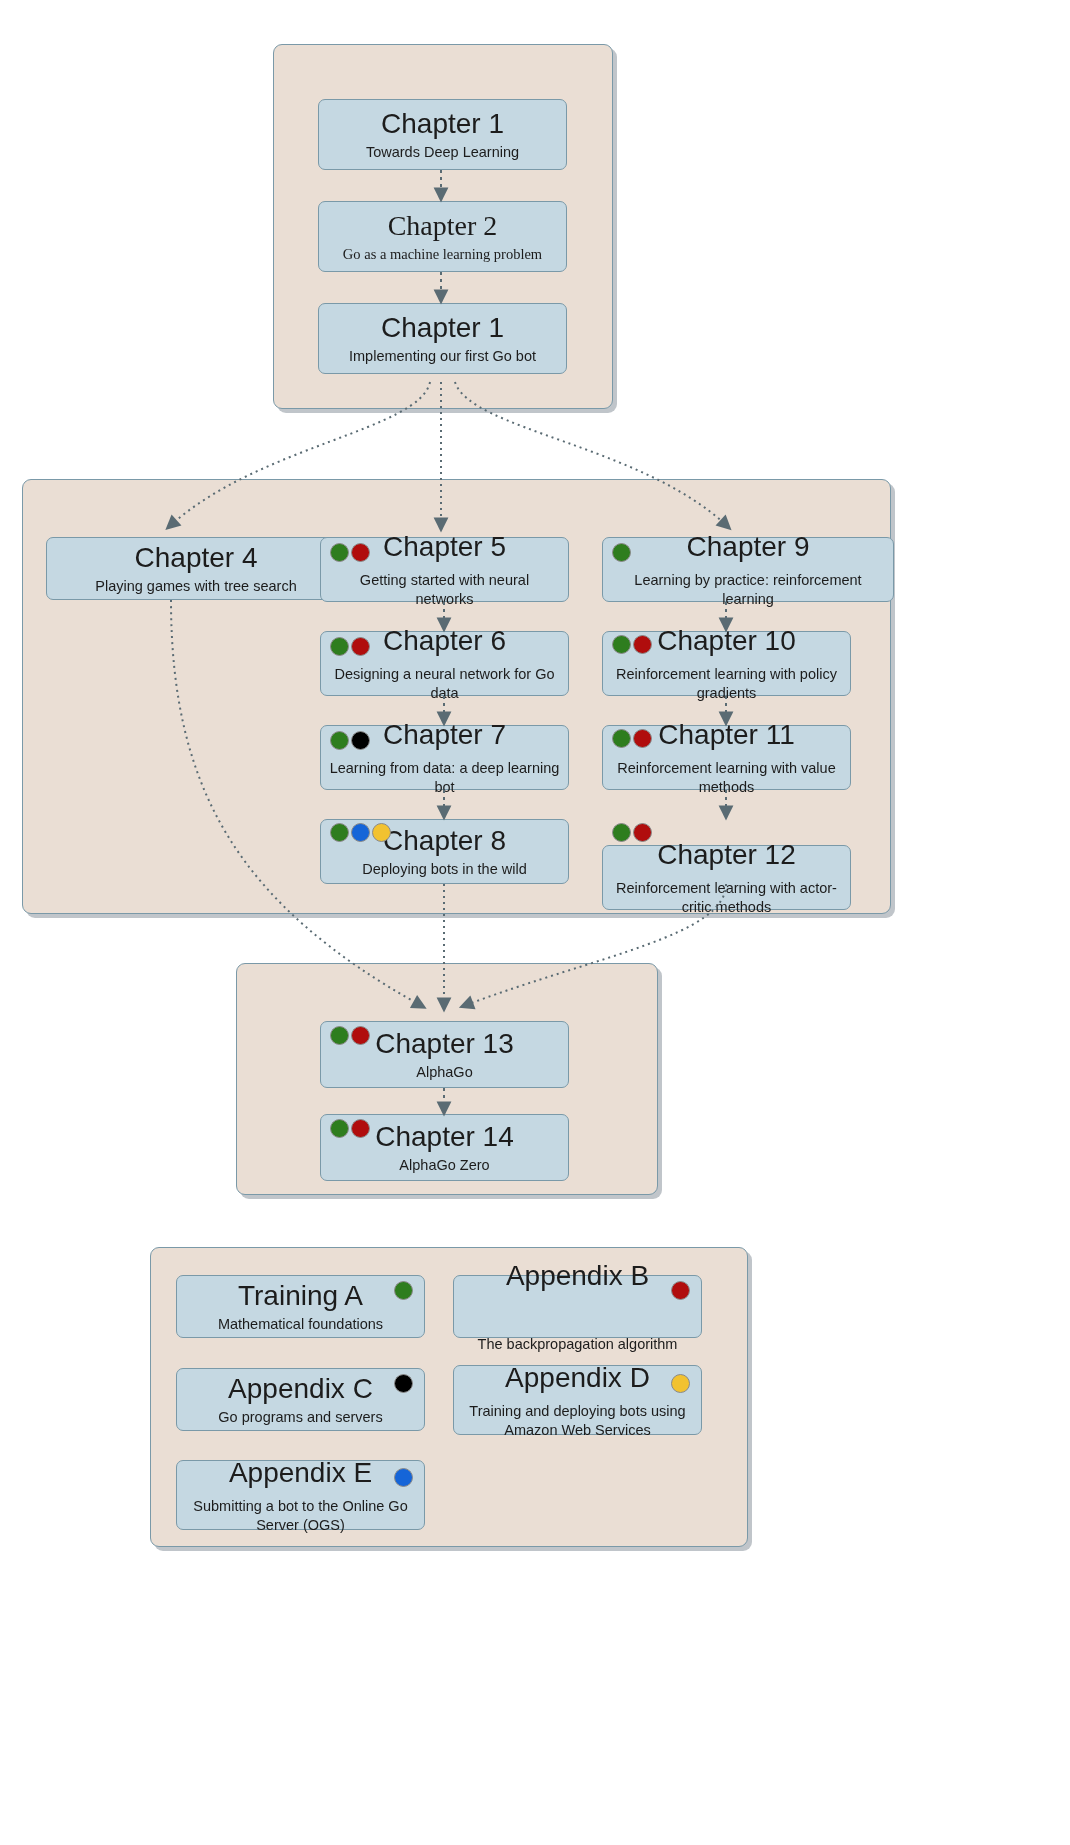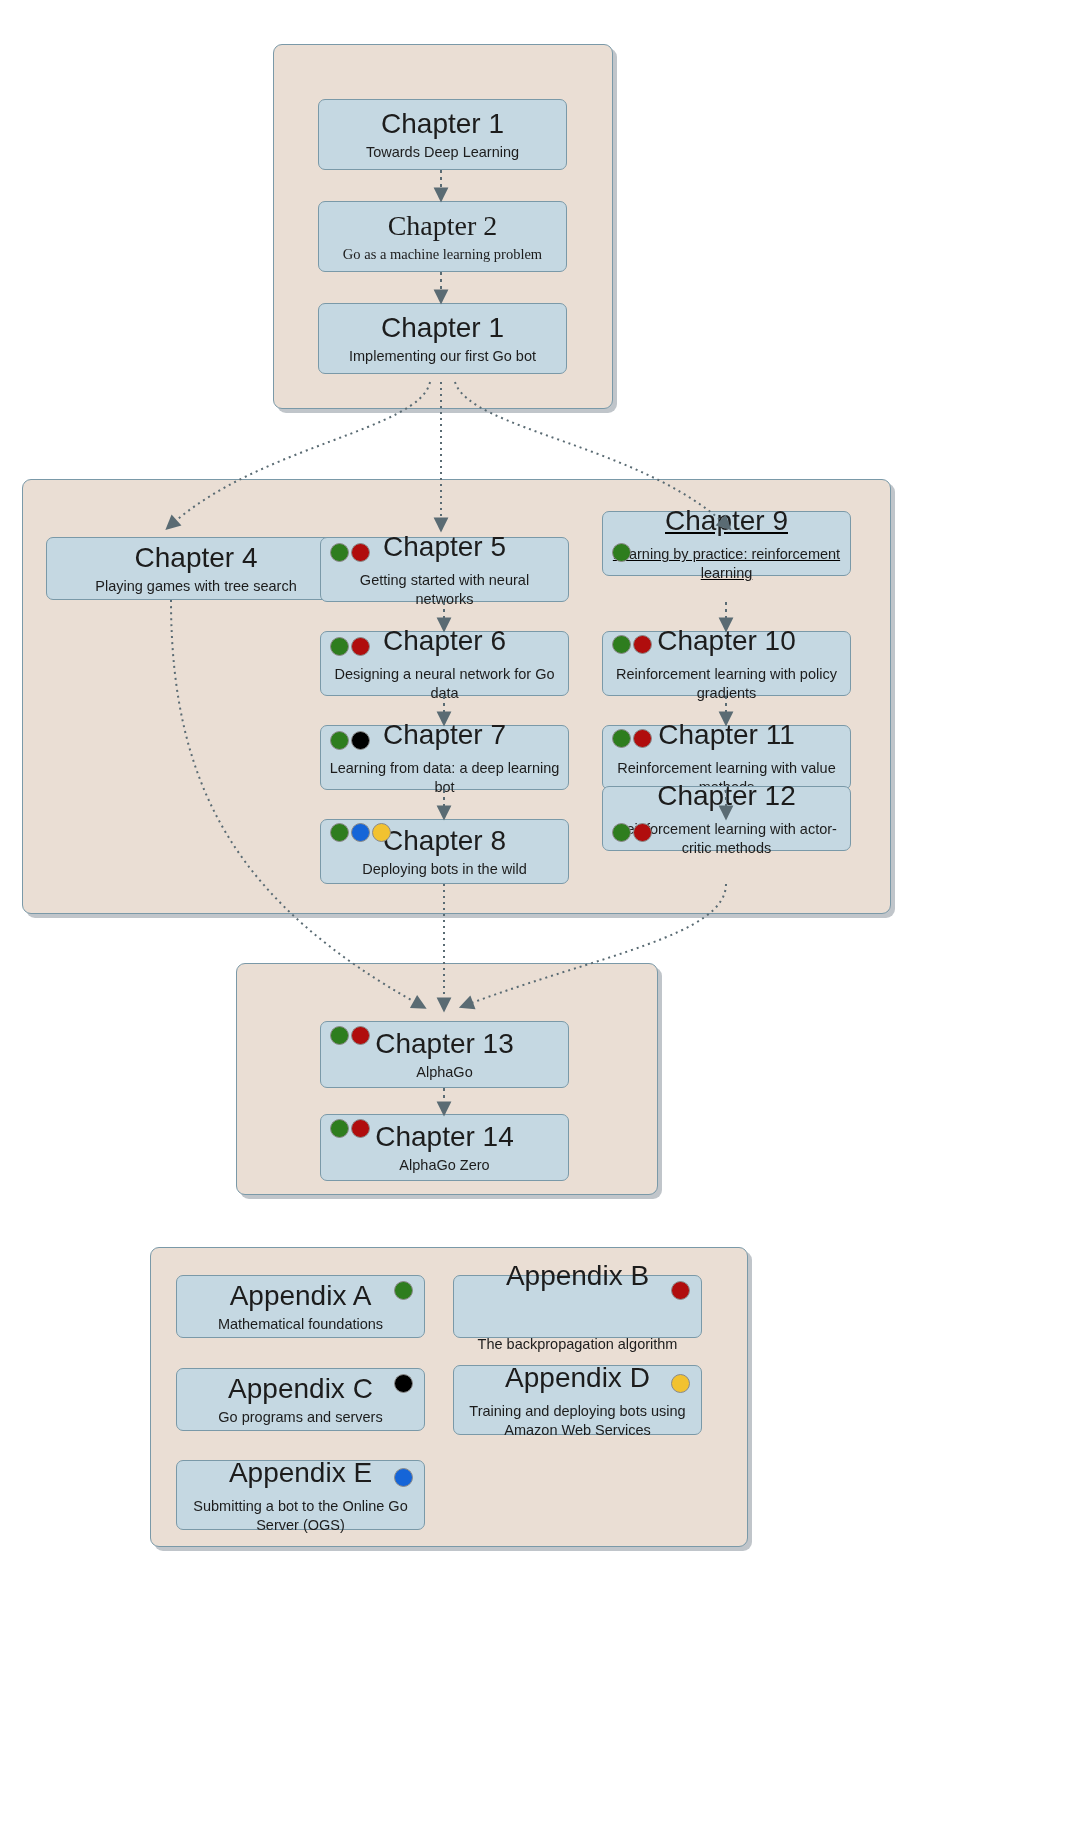--- a/index.html
+++ b/index.html
@@ -175,21 +175,21 @@
   <div class="node" style="left:320px; top:819px; width:249px; height:65px;">
     <div class="node-title">Chapter 8</div>
     <div class="node-sub">Deploying bots in the wild</div>
   </div>
   <div class="dots" style="left:330px; top:823px;">
     <span class="dot" style="background:#2E7D1E;"></span>
     <span class="dot" style="background:#1565D8;"></span>
     <span class="dot" style="background:#F2C230;"></span>
   </div>
 
-  <div class="node" style="left:602px; top:511px; width:249px; height:65px;text-decoration:underline;">
+  <div class="node" style="left:602px; top:537px; width:292px; height:65px;">
     <div class="node-title">Chapter 9</div>
     <div class="node-sub tight">Learning by practice: reinforcement learning</div>
   </div>
   <div class="dots" style="left:612px; top:543px;">
     <span class="dot" style="background:#2E7D1E;"></span>
   </div>
 
   <div class="node" style="left:602px; top:631px; width:249px; height:65px;">
     <div class="node-title">Chapter 10</div>
     <div class="node-sub tight">Reinforcement learning with policy gradients</div>
@@ -201,21 +201,21 @@
 
   <div class="node" style="left:602px; top:725px; width:249px; height:65px;">
     <div class="node-title">Chapter 11</div>
     <div class="node-sub tight">Reinforcement learning with value methods</div>
   </div>
   <div class="dots" style="left:612px; top:729px;">
     <span class="dot" style="background:#2E7D1E;"></span>
     <span class="dot" style="background:#B00D0D;"></span>
   </div>
 
-  <div class="node" style="left:602px; top:786px; width:249px; height:65px;">
+  <div class="node" style="left:602px; top:845px; width:249px; height:65px;">
     <div class="node-title">Chapter 12</div>
     <div class="node-sub tight">Reinforcement learning with actor-critic methods</div>
   </div>
   <div class="dots" style="left:612px; top:823px;">
     <span class="dot" style="background:#2E7D1E;"></span>
     <span class="dot" style="background:#B00D0D;"></span>
   </div>
 
   <div class="cluster" style="left:236px; top:963px; width:422px; height:232px;"></div>
   <div class="cluster-title" style="left:258px; top:978px;">Part III: Greater than the sum of its parts</div>
@@ -234,21 +234,21 @@
     <div class="node-sub">AlphaGo Zero</div>
   </div>
   <div class="dots" style="left:330px; top:1119px;">
     <span class="dot" style="background:#2E7D1E;"></span>
     <span class="dot" style="background:#B00D0D;"></span>
   </div>
 
   <div class="cluster" style="left:150px; top:1247px; width:598px; height:300px;"></div>
 
   <div class="node" style="left:176px; top:1275px; width:249px; height:63px;">
-    <div class="node-title">Appendix A</div>
+    <div class="node-title">Training A</div>
     <div class="node-sub">Mathematical foundations</div>
   </div>
   <span class="appendix-dot" style="left:394px; top:1281px; background:#2E7D1E;"></span>
 
   <div class="node" style="left:453px; top:1275px; width:249px; height:63px;gap:40px;">
     <div class="node-title">Appendix B</div>
     <div class="node-sub">The backpropagation algorithm</div>
   </div>
   <span class="appendix-dot" style="left:671px; top:1281px; background:#B00D0D;"></span>
 

